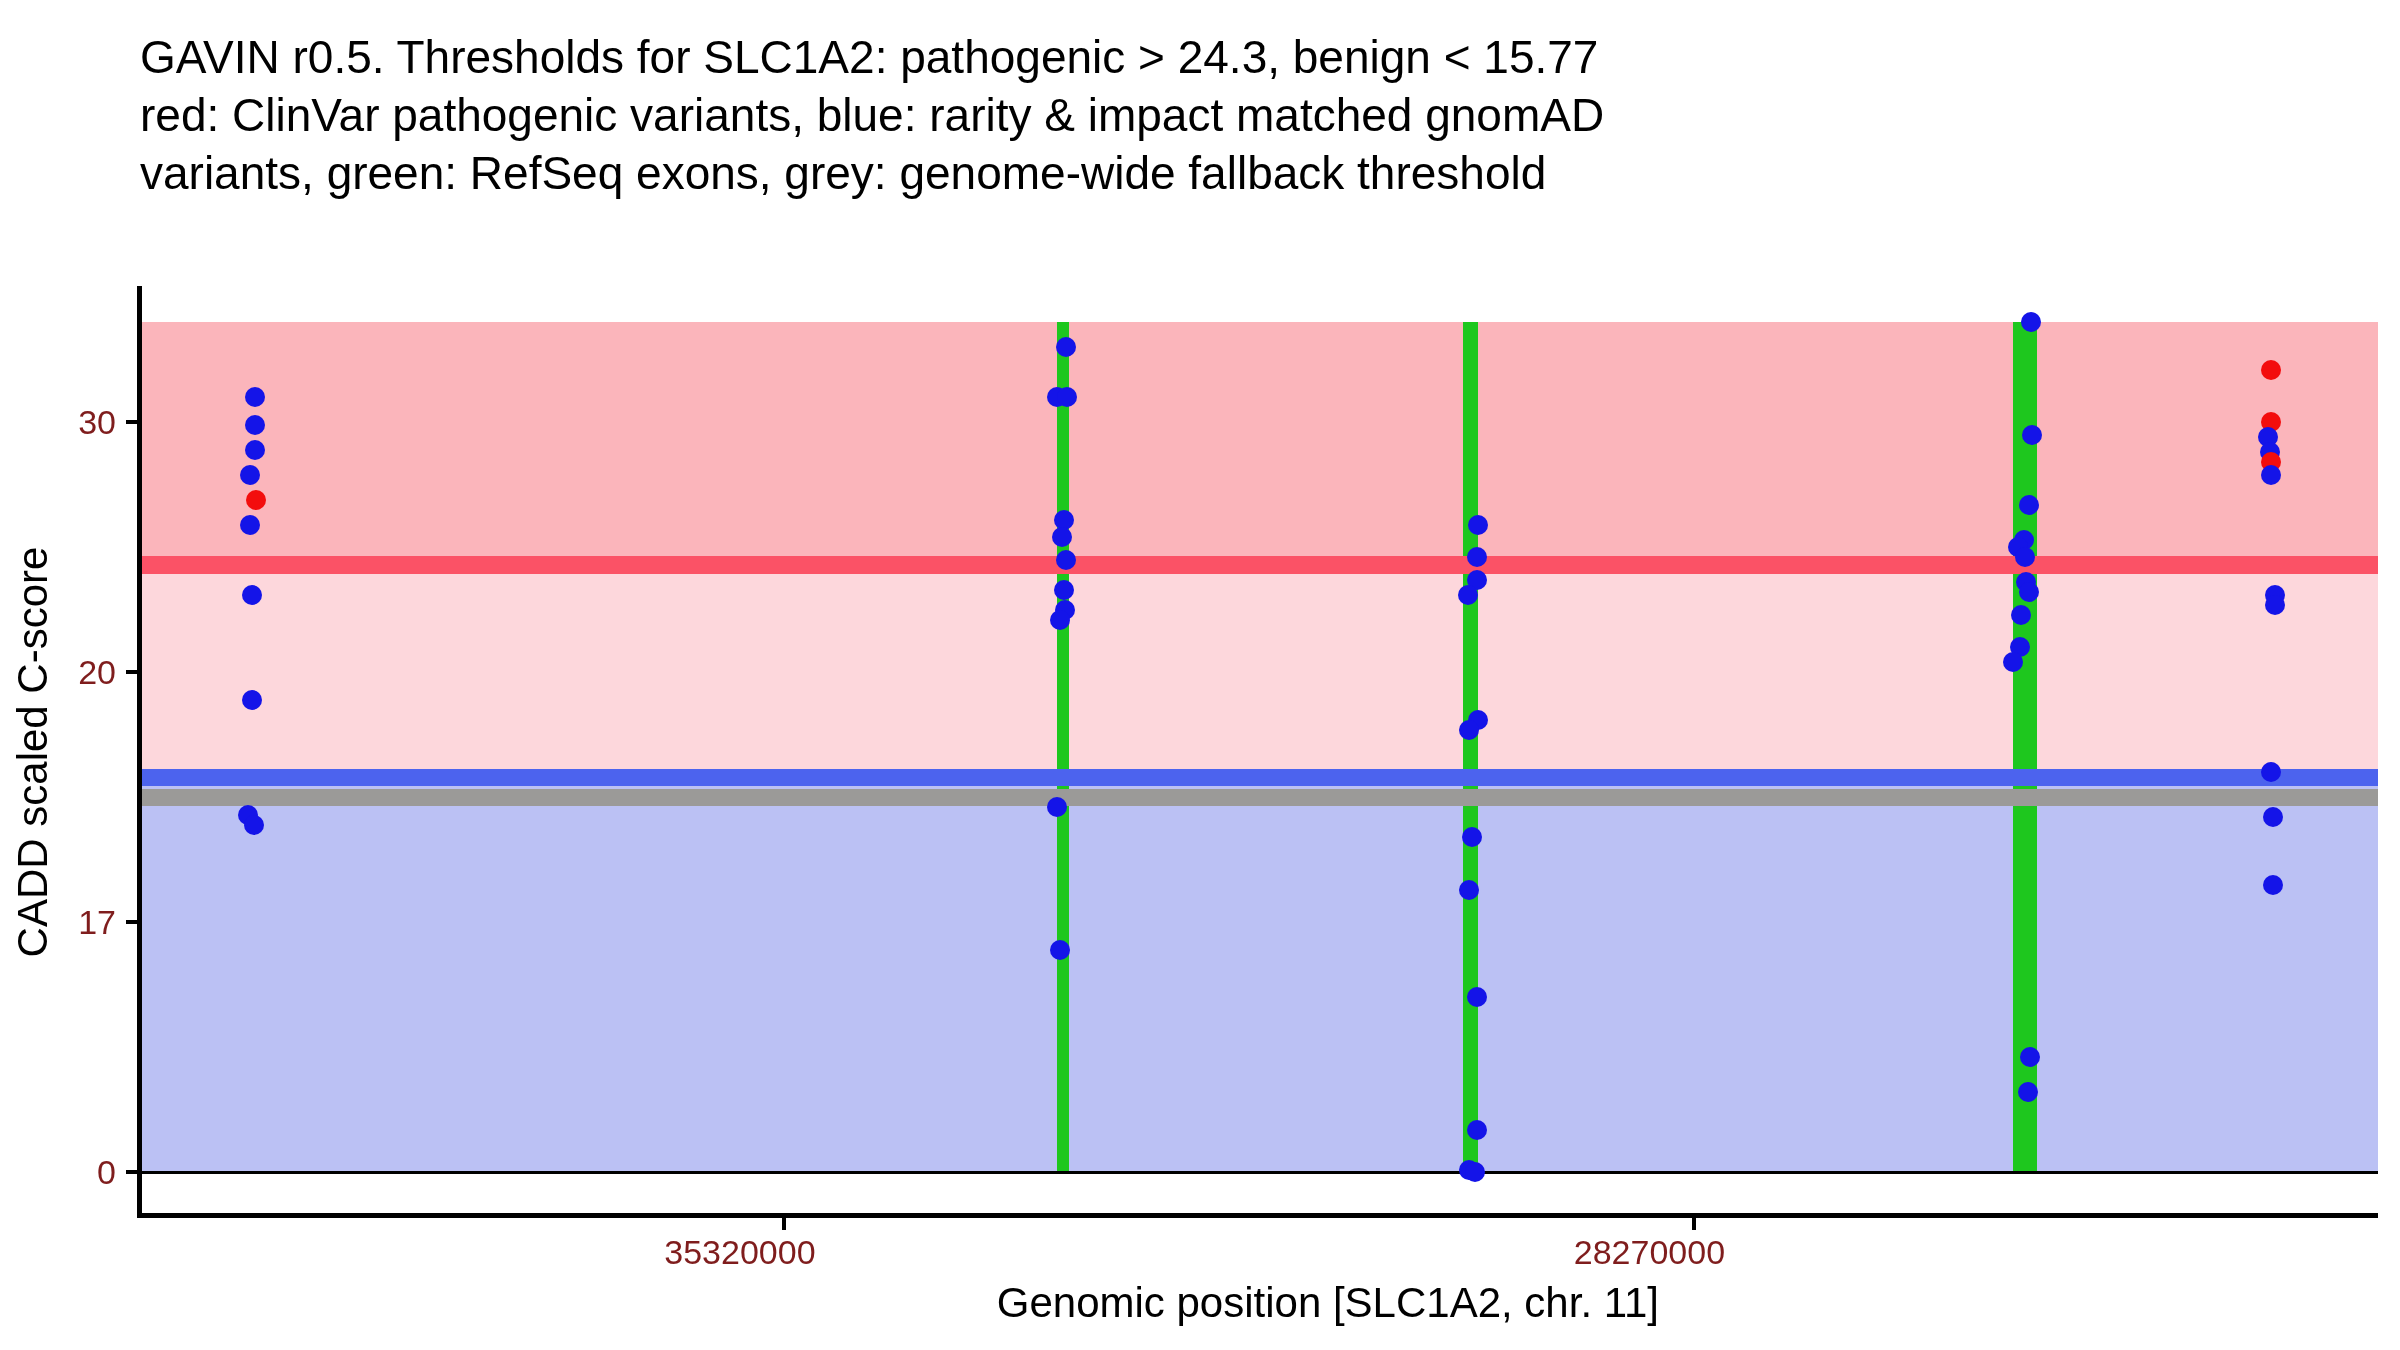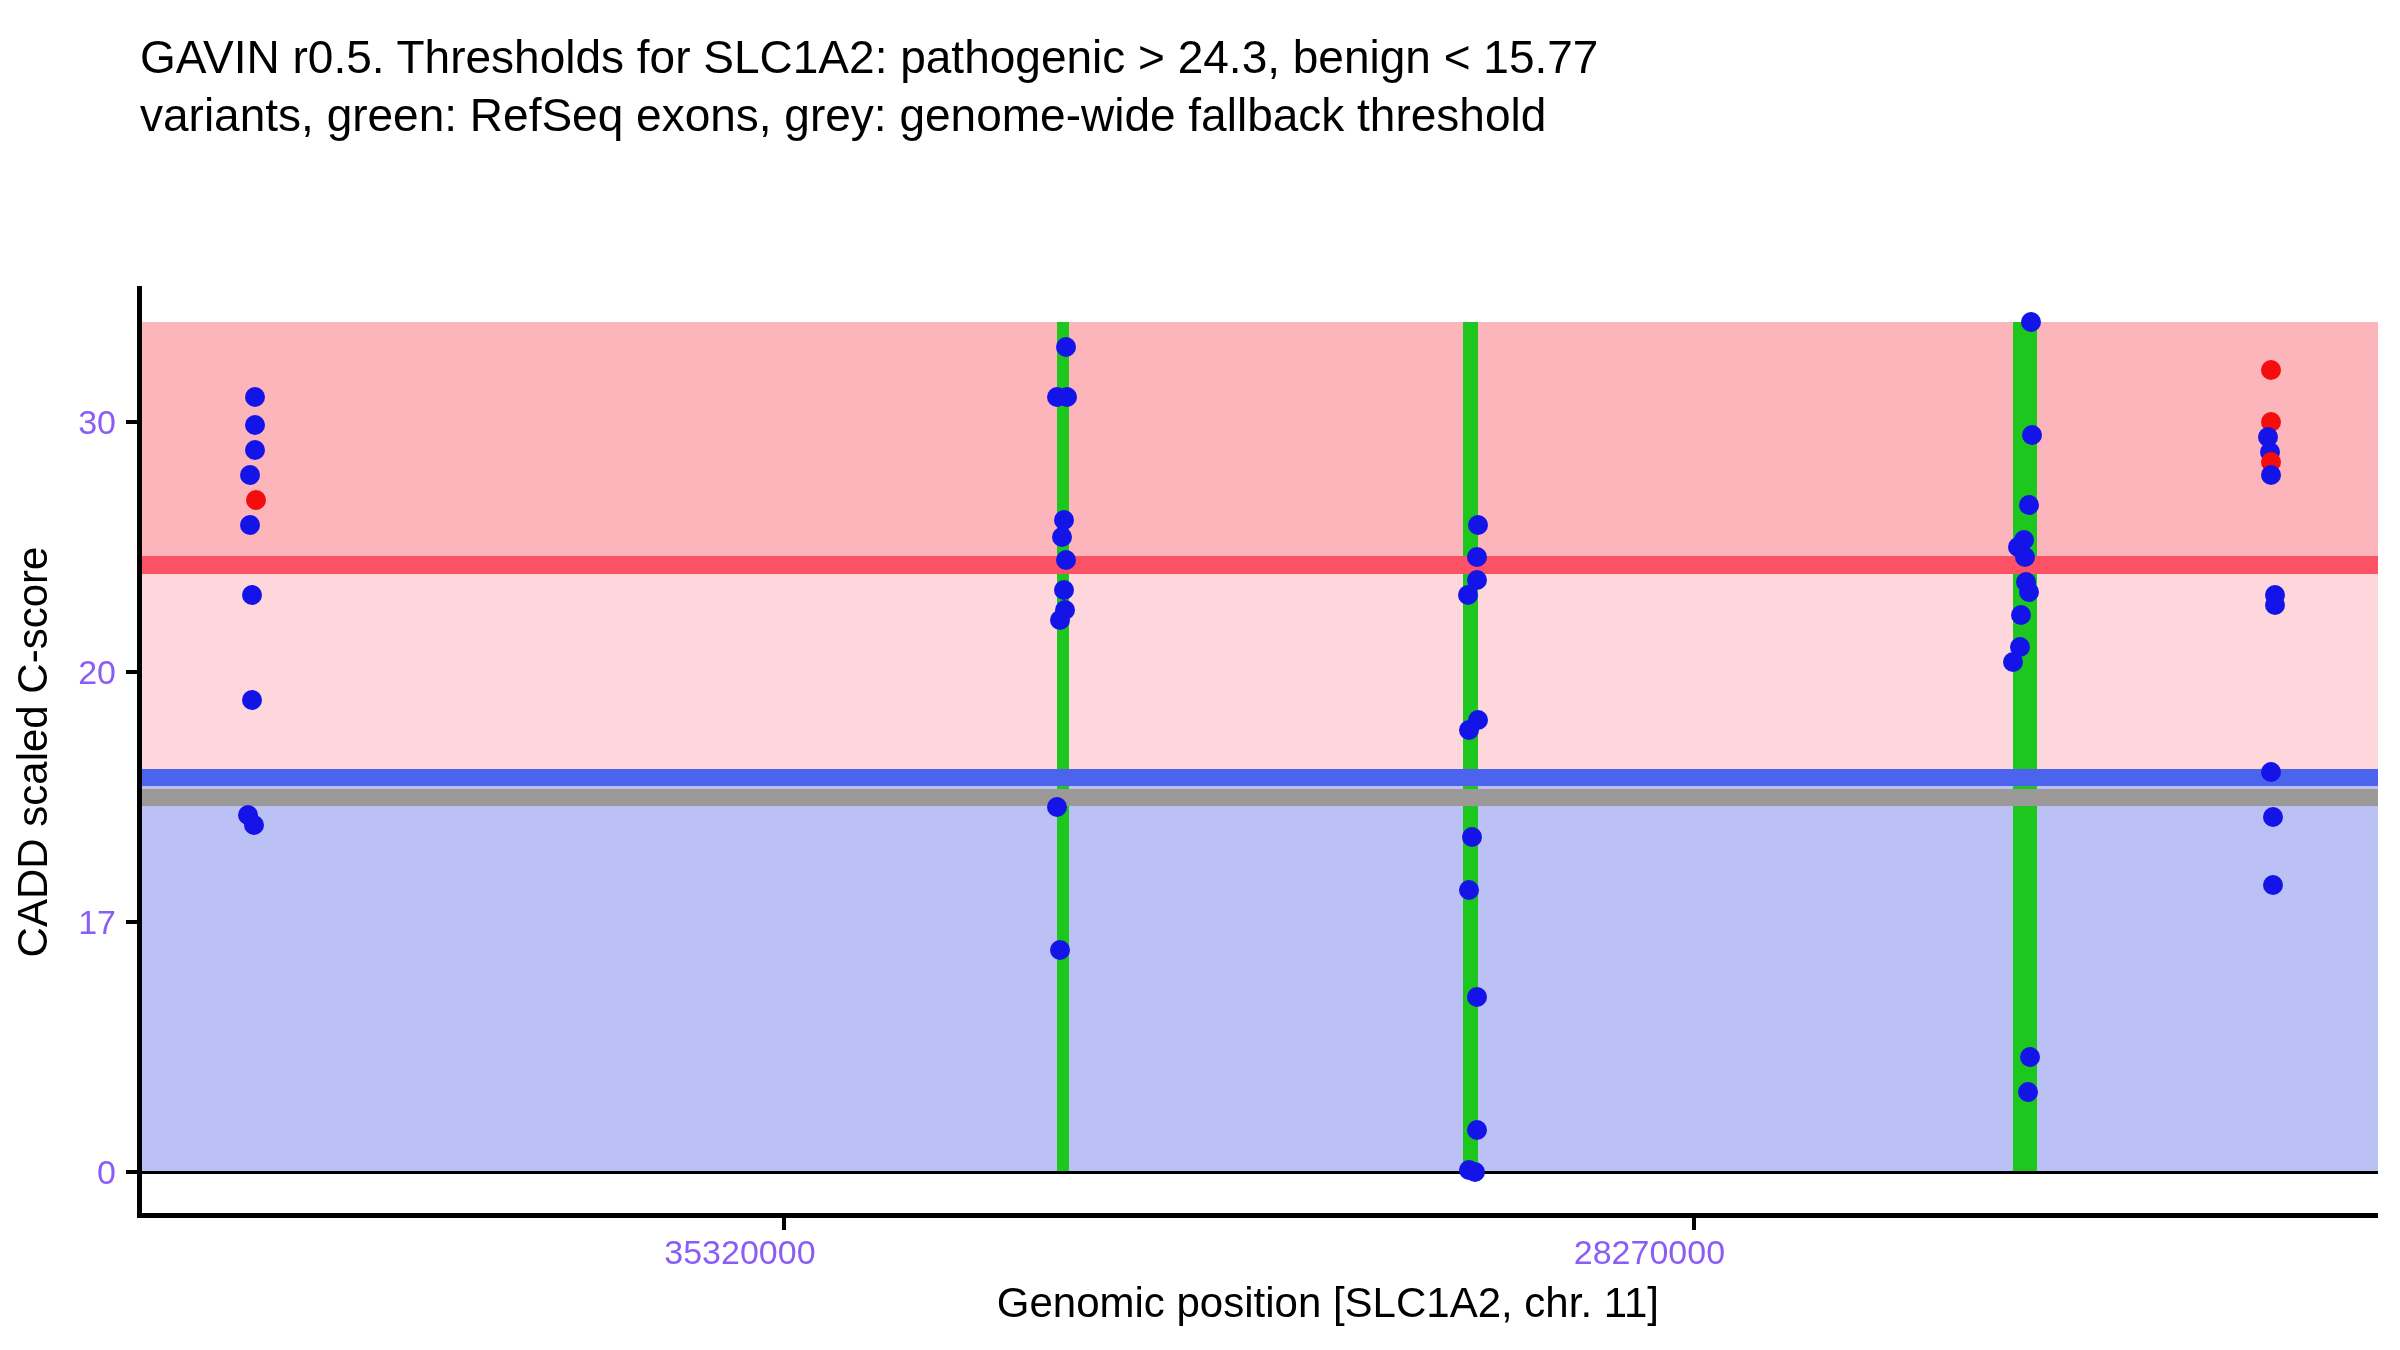--- a/index.html
+++ b/index.html
@@ -2,36 +2,37 @@
 <html><head>
 <meta charset="utf-8">
 <style>
   html,body{margin:0;padding:0;background:#ffffff;}
   #screen{
     position:relative;width:2400px;height:1350px;background:#ffffff;overflow:hidden;
     font-family:"Liberation Sans","DejaVu Sans",sans-serif;color:#000;
   }
   #plot-title{position:absolute;left:140px;top:28px;font-size:46px;line-height:58px;color:#000;}
   #chart{position:absolute;left:0;top:0;width:2400px;height:1350px;}
-  .tick-label{position:absolute;font-size:34px;line-height:44px;color:#8b5cf6;}
+  .tick-label{position:absolute;font-size:34px;line-height:44px;color:#7f1d1d;}
   .x-tick-label{width:240px;text-align:left;top:1230px;}
   .y-tick-label{width:80px;text-align:right;left:36px;}
   #x-axis-title{position:absolute;left:859px;width:800px;top:1274px;text-align:right;
     font-size:42px;line-height:58px;color:#000;}
   #y-axis-title{position:absolute;left:33px;top:752px;transform:translate(-50%,-50%) rotate(-90deg);
     white-space:nowrap;font-size:42px;color:#000;}
   .pt{position:absolute;width:20px;height:20px;border-radius:50%;}
 </style>
 </head>
 <body>
 
 <div id="screen">
 
   <div id="plot-title">
     <div>GAVIN r0.5. Thresholds for SLC1A2: pathogenic &gt; 24.3, benign &lt; 15.77</div>
+    <div>red: ClinVar pathogenic variants, blue: rarity &amp; impact matched gnomAD</div>
     <div>variants, green: RefSeq exons, grey: genome-wide fallback threshold</div>
   </div>
 
   <div id="y-axis-title">CADD scaled C-score</div>
 
   <div id="chart">
       <div style="position: absolute; left: 140px; width: 2238px; top: 322px; height: 242.5px; background: rgb(251, 181, 187);"></div>
       <div style="position: absolute; left: 140px; width: 2238px; top: 564.5px; height: 213.25px; background: rgb(253, 215, 220);"></div>
       <div style="position: absolute; left: 140px; width: 2238px; top: 777.75px; height: 394.25px; background: rgb(187, 193, 244);"></div>
       <div style="position: absolute; left: 1057.05px; width: 12.0054px; top: 322px; height: 850px; background: rgb(30, 199, 30);"></div>

